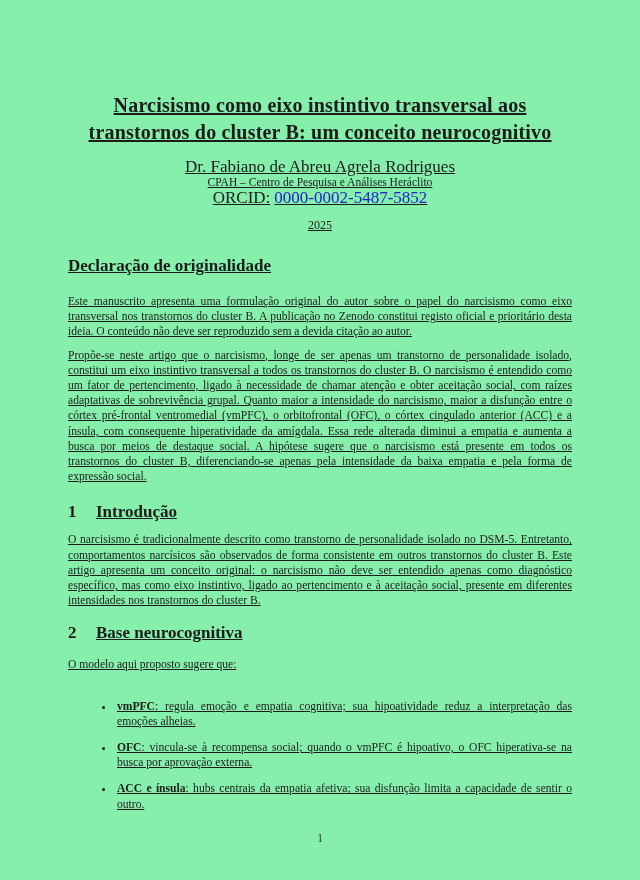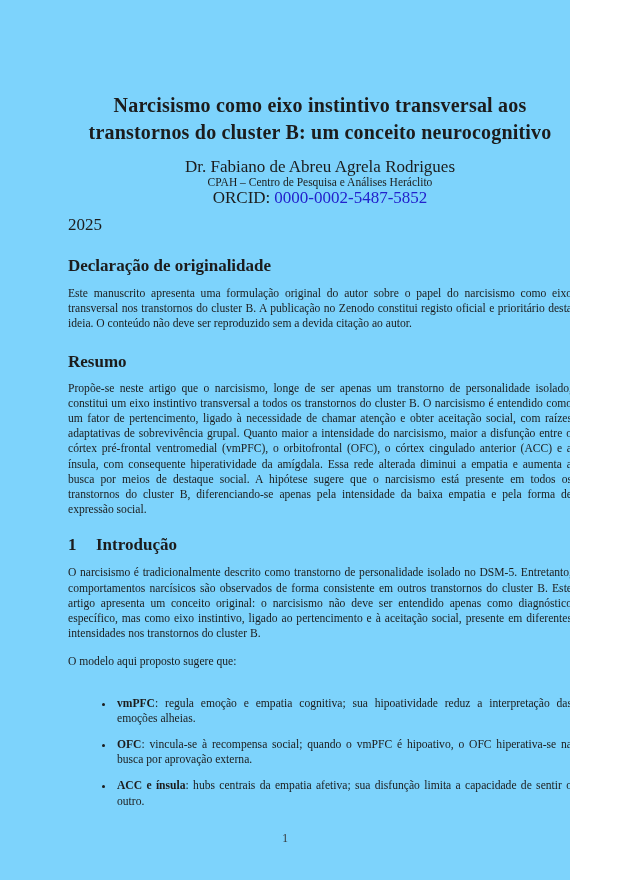--- a/index.html
+++ b/index.html
@@ -1,24 +1,25 @@
 <!DOCTYPE html>
 <html><head>
 <meta charset="utf-8">
 <style>
   * { margin: 0; padding: 0; box-sizing: border-box; }
   html, body { background: #ffffff; }
   .page {
     position: relative;
-    width: 570px;
+    width: 640px;
     height: 880px;
-    background: #7dd3fc;
+    background: #86efac;
     overflow: hidden;
     font-family: "Liberation Serif", "DejaVu Serif", serif;
     color: #1c1c1c;
+    text-decoration: underline;
   }
   .content {
     margin: 0 68px;
     width: 504px;
   }
   .title {
     margin-top: 92px;
     text-align: center;
     font-size: 20px;
     font-weight: bold;
@@ -30,41 +31,41 @@
     margin-top: 12px;
     text-align: center;
   }
   .author-name { font-size: 17px; line-height: 17px; }
   .affiliation { font-size: 11.5px; line-height: 15px; text-align: center; }
   .orcid-line { font-size: 17px; line-height: 15px; }
   .orcid-line .orcid-label { margin-right: 4px; }
   .orcid-link { color: #2222cc; text-decoration: none; cursor: pointer; }
   .date {
     margin-top: 12px;
-    text-align: left;
-    font-size: 17px;
+    text-align: center;
+    font-size: 12px;
     line-height: 16px;
   }
   h2.sec {
     font-size: 17px;
     font-weight: bold;
     line-height: 23px;
   }
   .sec-declaracao { margin-top: 21px; }
   .sec-resumo    { margin-top: 18px; }
   .sec-introducao { margin-top: 16px; }
   .sec-base      { margin-top: 13px; }
   h2.sec .secnum { display: inline-block; width: 28px; }
   p.body {
     font-size: 11.6px;
     line-height: 15.2px;
     text-align: justify;
     color: #1c1c1c;
   }
-  .p-declaracao { margin-top: 9px; }
+  .p-declaracao { margin-top: 17px; }
   .p-resumo     { margin-top: 8px; }
   .p-introducao { margin-top: 9px; }
   .p-modelo     { margin-top: 13px; text-align: left; }
   ul.bullets {
     margin-top: 26px;
     padding-left: 47px;
     list-style: disc;
   }
   ul.bullets li {
     font-size: 11.6px;
@@ -101,28 +102,30 @@
       <div class="orcid-line">
         <span class="orcid-label">ORCID:</span><a class="orcid-link">0000-0002-5487-5852</a>
       </div>
     </div>
 
     <div class="date">2025</div>
 
     <h2 class="sec sec-declaracao">Declaração de originalidade</h2>
     <p class="body p-declaracao">Este manuscrito apresenta uma formulação original do autor sobre o papel do narcisismo como eixo transversal nos transtornos do cluster B. A publicação no Zenodo constitui registo oficial e prioritário desta ideia. O conteúdo não deve ser reproduzido sem a devida citação ao autor.</p>
 
-    <h2 class="sec sec-resumo">Resumo</h2>
     <p class="body p-resumo">Propõe-se neste artigo que o narcisismo, longe de ser apenas um transtorno de personalidade isolado, constitui um eixo instintivo transversal a todos os transtornos do cluster B. O narcisismo é entendido como um fator de pertencimento, ligado à necessidade de chamar atenção e obter aceitação social, com raízes adaptativas de sobrevivência grupal. Quanto maior a intensidade do narcisismo, maior a disfunção entre o córtex pré-frontal ventromedial (vmPFC), o orbitofrontal (OFC), o córtex cingulado anterior (ACC) e a ínsula, com consequente hiperatividade da amígdala. Essa rede alterada diminui a empatia e aumenta a busca por meios de destaque social. A hipótese sugere que o narcisismo está presente em todos os transtornos do cluster B, diferenciando-se apenas pela intensidade da baixa empatia e pela forma de expressão social.</p>
 
     <h2 class="sec sec-introducao">
       <span class="secnum">1</span><span>Introdução</span>
     </h2>
     <p class="body p-introducao">O narcisismo é tradicionalmente descrito como transtorno de personalidade isolado no DSM-5. Entretanto, comportamentos narcísicos são observados de forma consistente em outros transtornos do cluster B. Este artigo apresenta um conceito original: o narcisismo não deve ser entendido apenas como diagnóstico específico, mas como eixo instintivo, ligado ao pertencimento e à aceitação social, presente em diferentes intensidades nos transtornos do cluster B.</p>
 
+    <h2 class="sec sec-base">
+      <span class="secnum">2</span><span>Base neurocognitiva</span>
+    </h2>
     <p class="body p-modelo">O modelo aqui proposto sugere que:</p>
 
     <ul class="bullets">
       <li><b>vmPFC</b><span>: regula emoção e empatia cognitiva; sua hipoatividade reduz a interpretação das emoções alheias.</span></li>
       <li><b>OFC</b><span>: vincula-se à recompensa social; quando o vmPFC é hipoativo, o OFC hiperativa-se na busca por aprovação externa.</span></li>
       <li><b>ACC e ínsula</b><span>: hubs centrais da empatia afetiva; sua disfunção limita a capacidade de sentir o outro.</span></li>
     </ul>
 
   </div>
 

